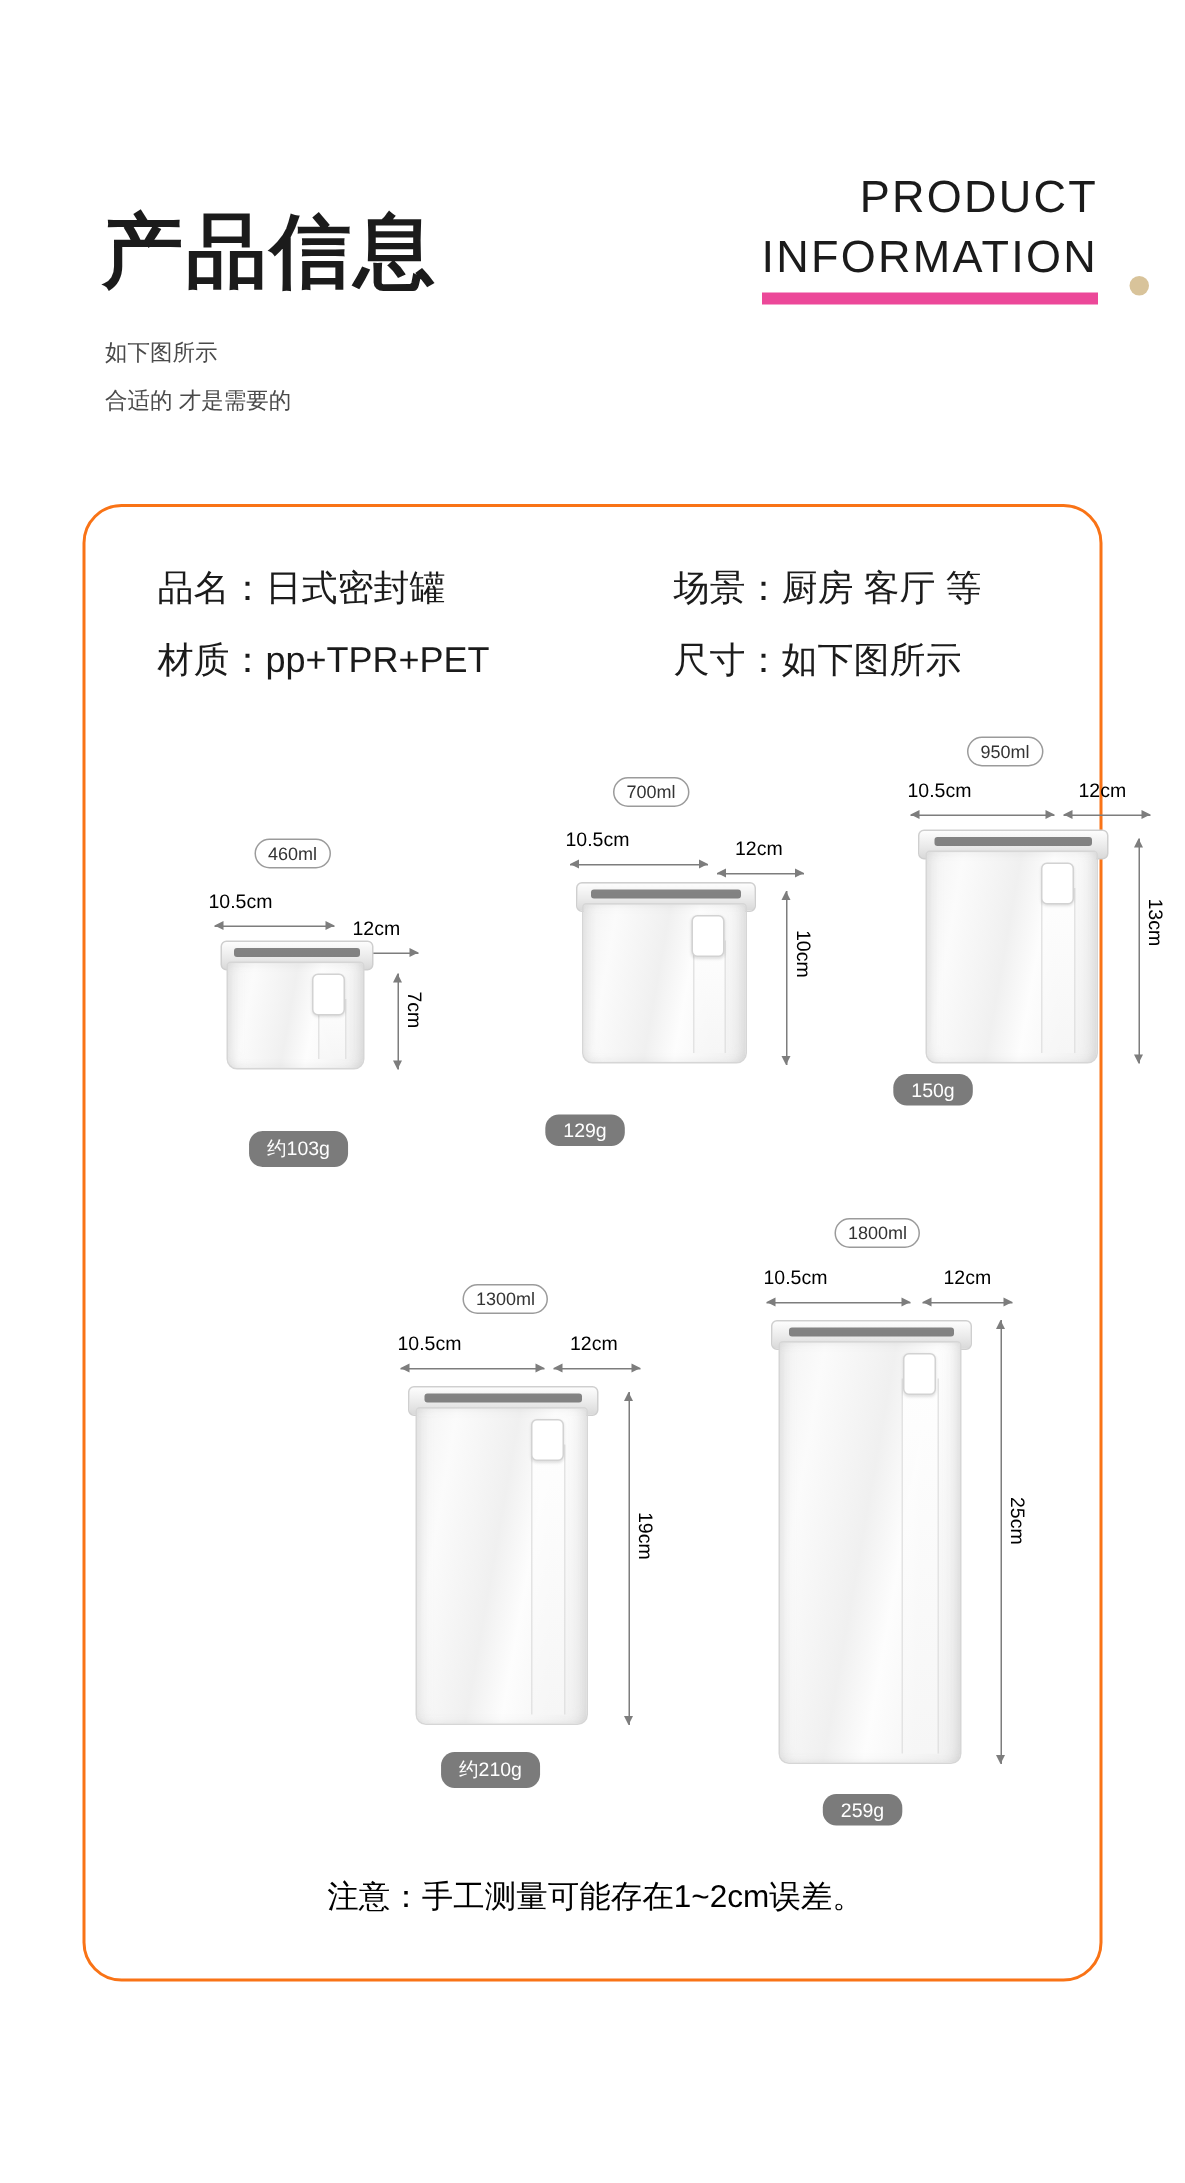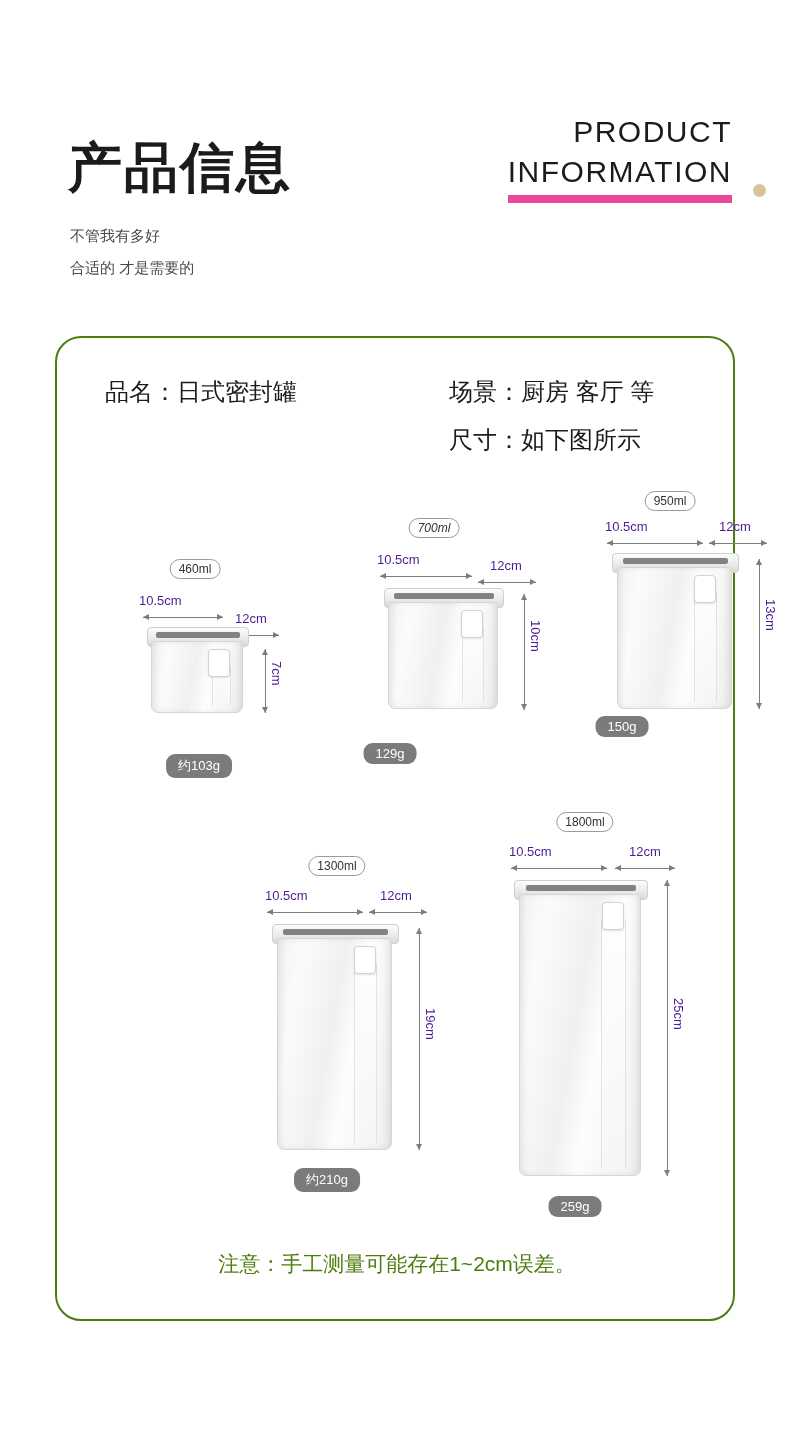--- a/index.html
+++ b/index.html
@@ -68,21 +68,21 @@
     background: #d8c39a;
   }
 
   
   .card {
     position: absolute;
     left: 55px;
     top: 336px;
     width: 680px;
     height: 985px;
-    border: 2px solid #4d7c0f;
+    border: 2px solid #f97316;
     border-radius: 26px;
     box-sizing: border-box;
   }
 
   .spec-row {
     position: absolute;
     font-size: 24px;
     color: #1b1b1b;
     white-space: nowrap;
   }
@@ -91,21 +91,21 @@
   .spec-scene  { left: 392px; top: 38px; }
   .spec-size   { left: 392px; top: 86px; }
 
   .note {
     position: absolute;
     left: 0;
     top: 912px;
     width: 680px;
     text-align: center;
     font-size: 21px;
-    color: #4d7c0f;
+    color: #000000;
   }
 
   
   .item { position: absolute; }
 
   
   .pill-vol {
     position: absolute;
     transform: translateX(-50%);
     border: 1px solid #9b9b9b;
@@ -216,47 +216,48 @@
     width: 0; height: 0;
     border-left: 3.5px solid transparent;
     border-right: 3.5px solid transparent;
   }
   .dim-v:before { top: 0;    border-bottom: 6px solid #7d7d7d; }
   .dim-v:after  { bottom: 0; border-top: 6px solid #7d7d7d; }
 
   .dim-label {
     position: absolute;
     font-size: 13px;
-    color: #4c1d95;
+    color: #000000;
     white-space: nowrap;
   }
   .dim-label.vert {
     writing-mode: vertical-rl;
     text-orientation: mixed;
   }
 </style>
 </head>
 <body>
 
 <div class="header">
   <div class="title-cn">产品信息</div>
   <div class="sub-cn">
-    <div>不管我有多好</div>
+    <div>如下图所示</div>
     <div>合适的 才是需要的</div>
   </div>
   <div class="title-en">
     <div>PRODUCT</div>
     <div><span class="line2">INFORMATION</span></div>
   </div>
   <div class="dot"></div>
 </div>
 
 <div class="card">
 
   <div class="spec-row spec-name">品名：日式密封罐</div>
+  <div class="spec-row spec-mat">材质：pp+TPR+PET</div>
   <div class="spec-row spec-scene">场景：厨房 客厅 等</div>
   <div class="spec-row spec-size">尺寸：如下图所示</div>
 
   <div class="item" style="left:60px; top:201px; width:220px; height:290px;">
     <div class="pill-vol" style="left:78px; top:20px;">460ml</div>
     <div class="dim-label" style="left:22px; top:54px;">10.5cm</div>
     <div class="dim-label" style="left:118px; top:72px;">12cm</div>
     <div class="dim-h" style="left:26px; top:78px; width:80px;"></div>
     <div class="dim-h" style="left:110px; top:96px; width:52px;"></div>
     <div class="jar" style="left:34px; top:84px; width:92px; height:90px;">
@@ -265,21 +266,21 @@
         <div class="strip"></div>
       </div>
       <div class="handle"></div>
     </div>
     <div class="dim-v" style="left:148px; top:110px; height:64px;"></div>
     <div class="dim-label vert" style="left:152px; top:122px;">7cm</div>
     <div class="pill-wt" style="left:82px; top:215px;">约103g</div>
   </div>
 
   <div class="item" style="left:255px; top:160px; width:240px; height:320px;">
-    <div class="pill-vol" style="left:122px; top:20px;font-style:italic;">700ml</div>
+    <div class="pill-vol" style="left:122px; top:20px;">700ml</div>
     <div class="dim-label" style="left:65px; top:54px;">10.5cm</div>
     <div class="dim-label" style="left:178px; top:60px;">12cm</div>
     <div class="dim-h" style="left:68px; top:78px; width:92px;"></div>
     <div class="dim-h" style="left:166px; top:84px; width:58px;"></div>
     <div class="jar" style="left:76px; top:86px; width:110px; height:125px;">
       <div class="lid"></div>
       <div class="body">
         <div class="strip"></div>
       </div>
       <div class="handle"></div>

